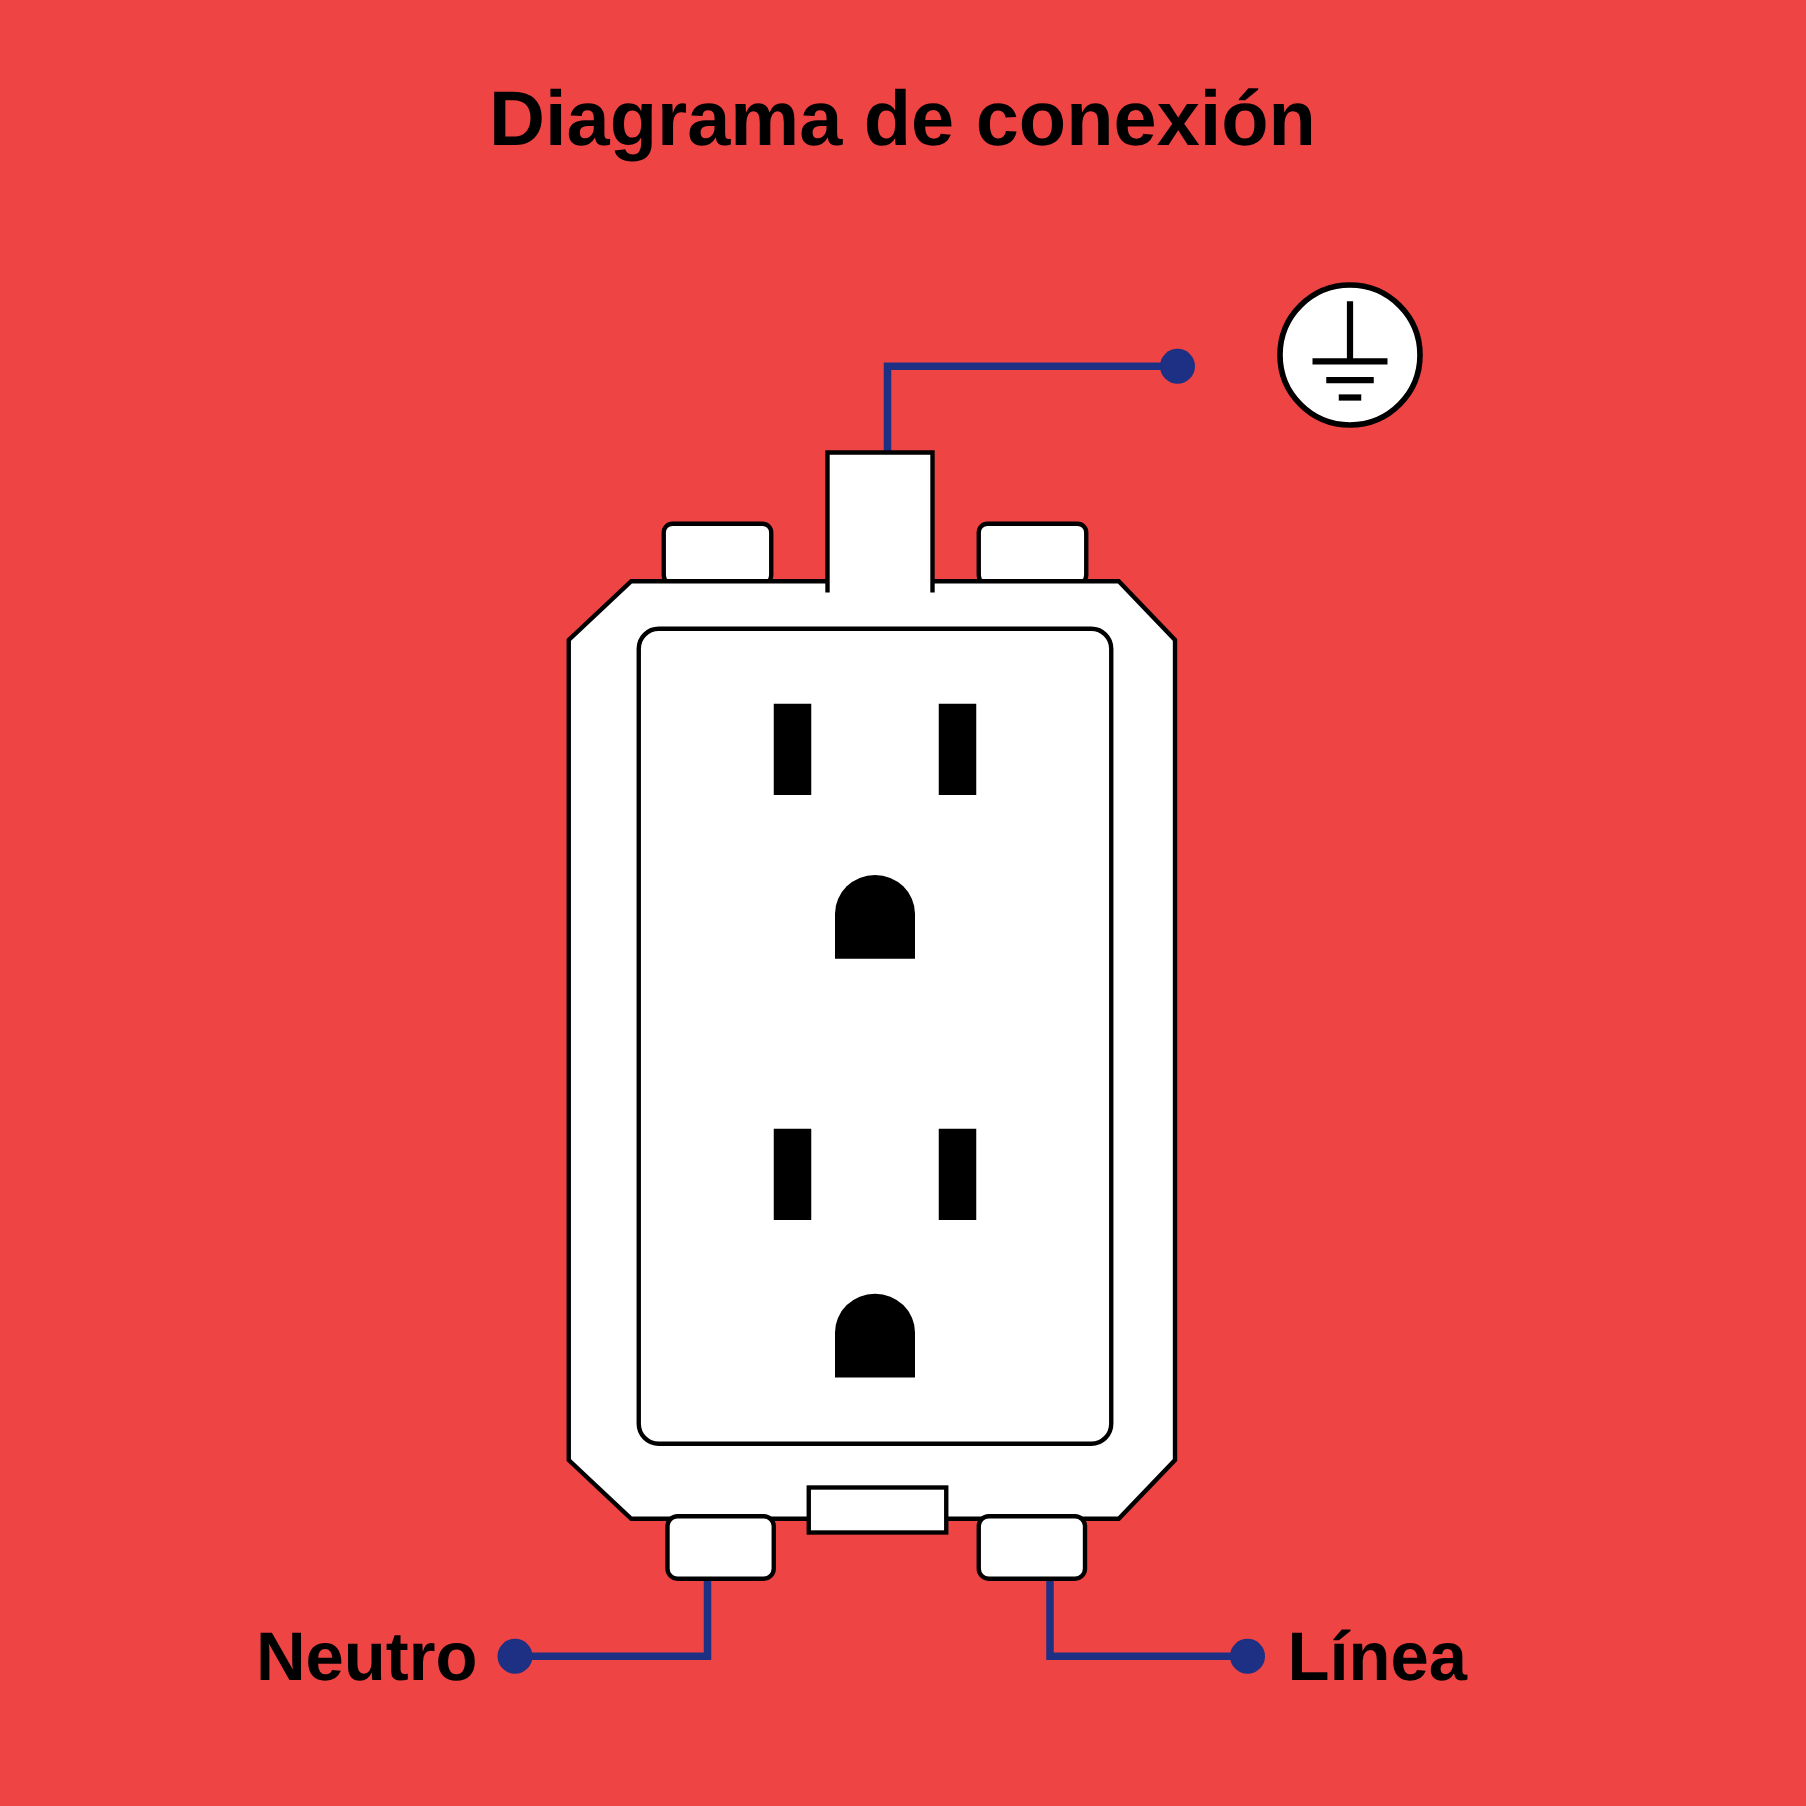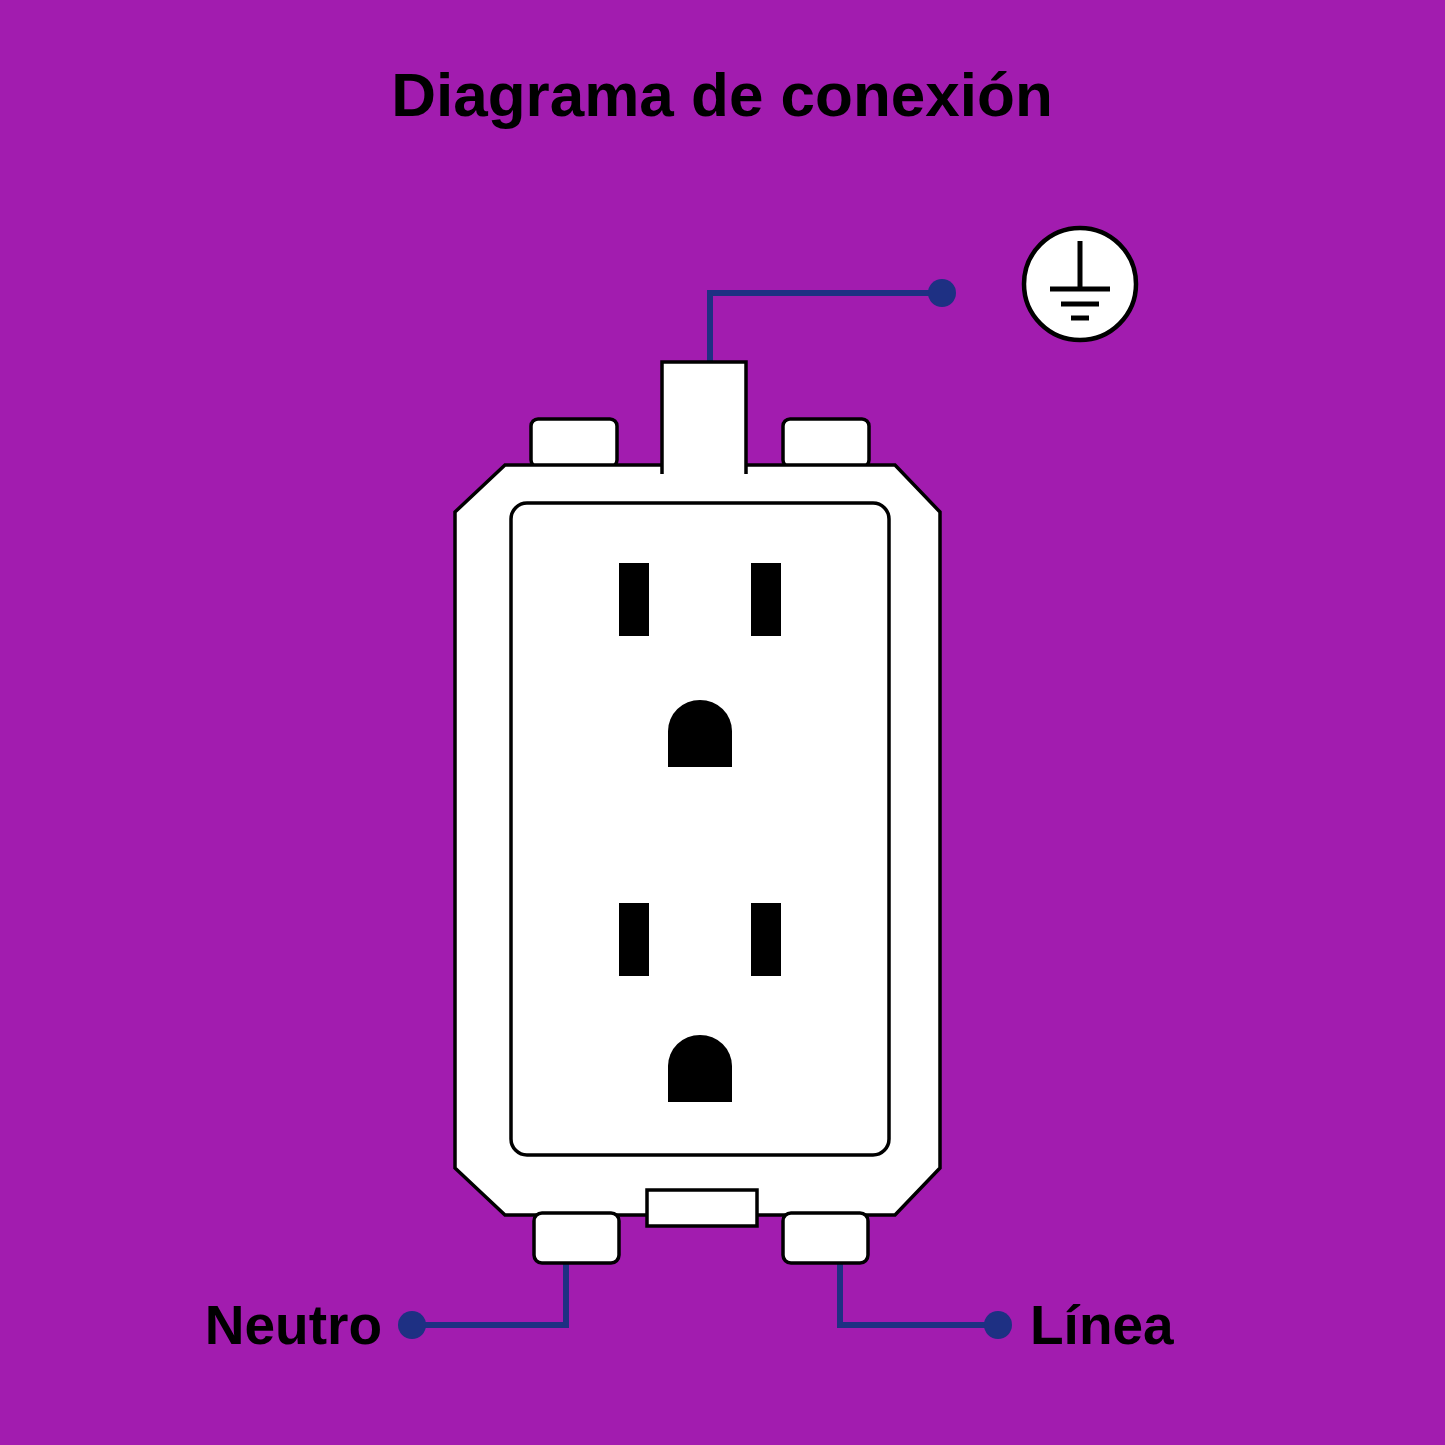--- a/index.html
+++ b/index.html
@@ -4,21 +4,21 @@
 <style>
   html, body {
     margin: 0;
     padding: 0;
     background: #ffffff;
   }
   .stage {
     position: relative;
     width: 1445px;
     height: 1445px;
-    background: #a21caf;
+    background: #ef4444;
     overflow: hidden;
     font-family: "Liberation Sans", "DejaVu Sans", sans-serif;
   }
   svg { display: block; }
   .title-text {
     font-family: "Liberation Sans", "DejaVu Sans", sans-serif;
     font-weight: bold;
     font-size: 62px;
     fill: #000000;
   }

